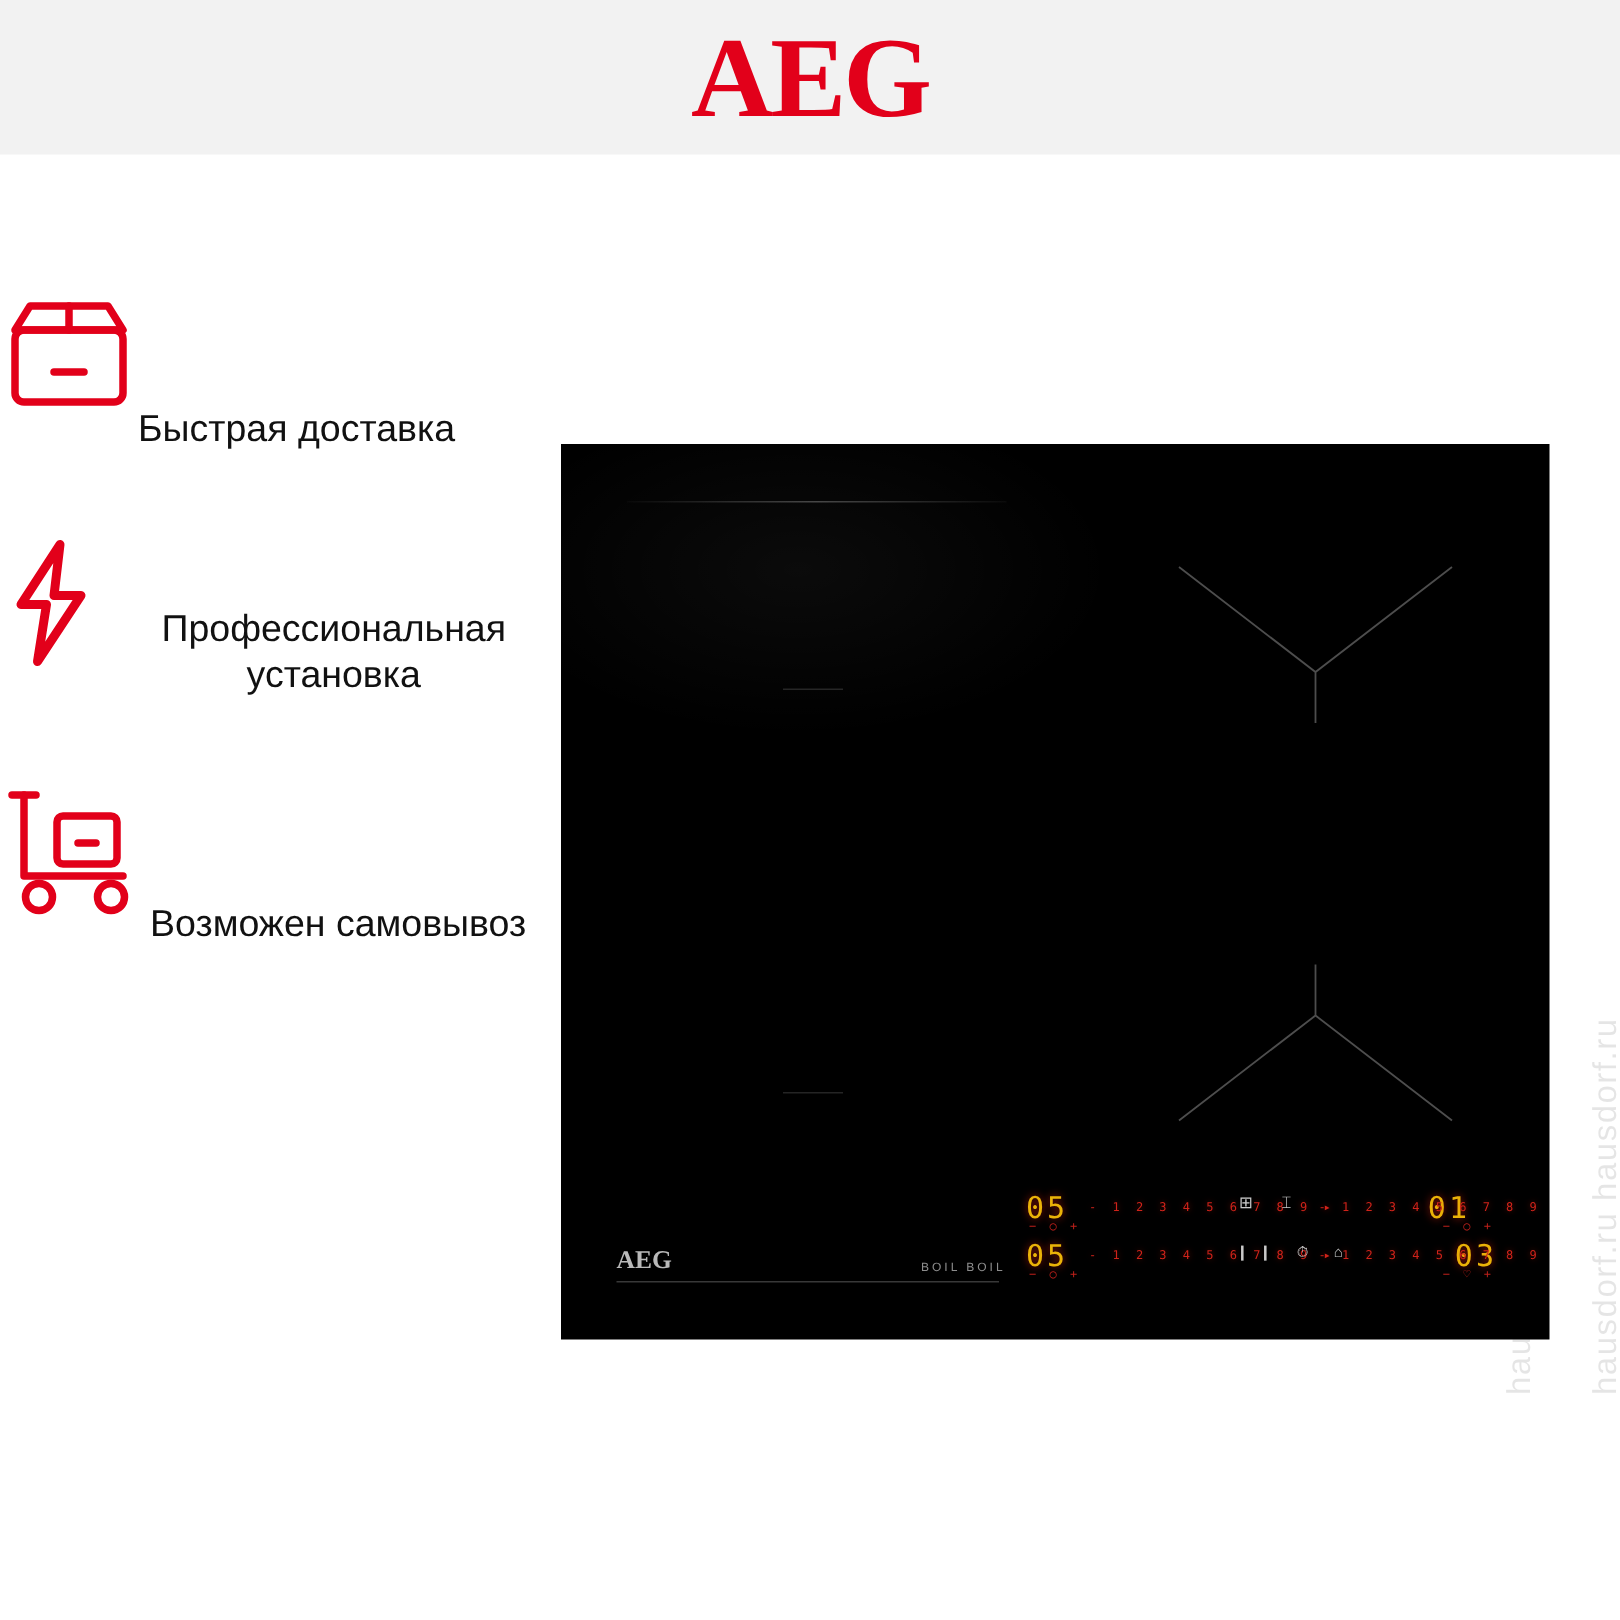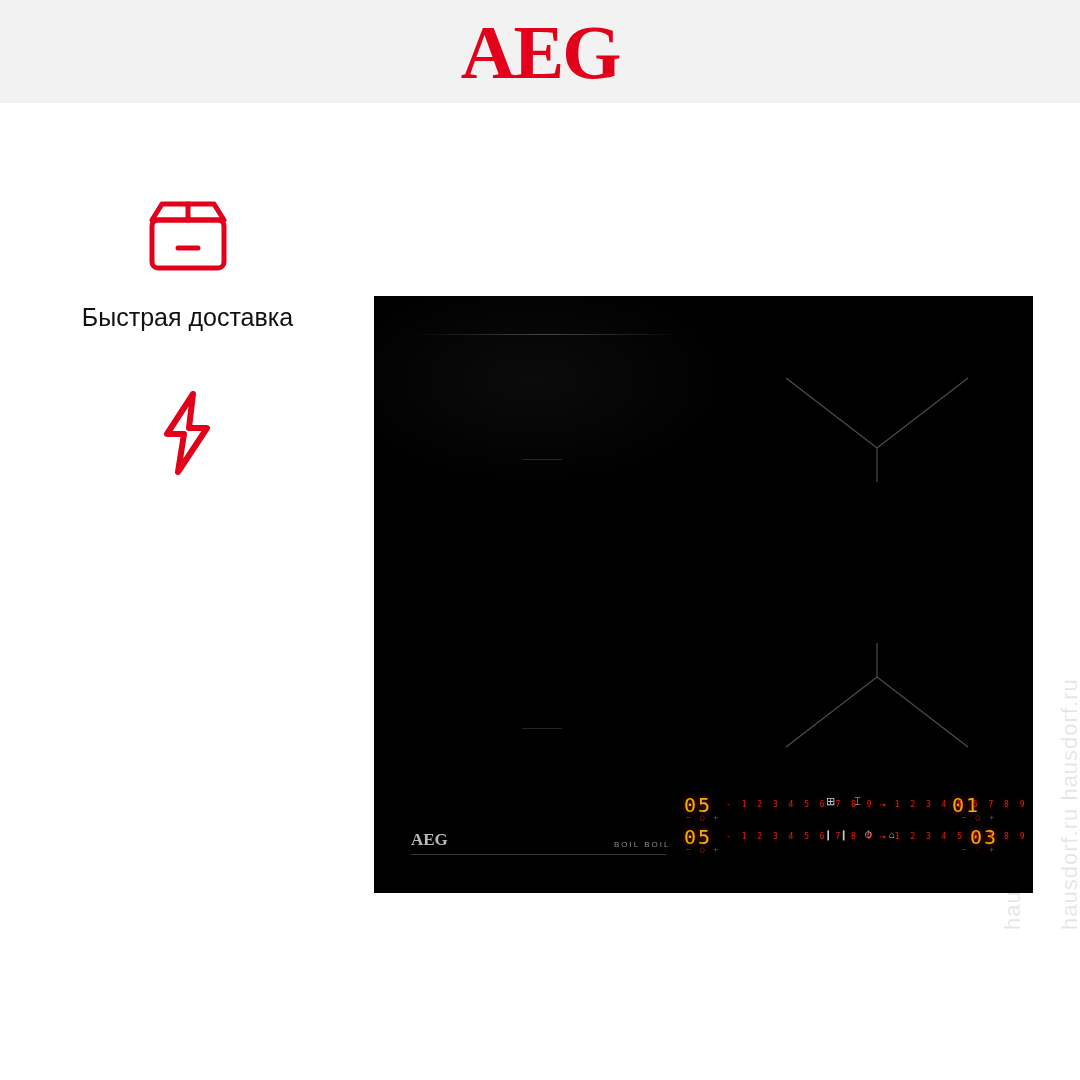--- a/index.html
+++ b/index.html
@@ -38,22 +38,21 @@
 
   
   .features {
     position: absolute;
     left: 0;
     top: 190px;
     width: 375px;
   }
   .feature {
     display: flex;
-    flex-direction: column;
-    align-items: center;
+    align-items: flex-end;
     margin-bottom: 40px;
   }
   .feature-icon {
     height: 96px;
     display: flex;
     align-items: center;
     justify-content: center;
     margin-bottom: 16px;
   }
   .feature-label {
@@ -239,22 +238,38 @@
     </div>
     <div class="feature-label">Быстрая доставка</div>
   </div>
 
   <div class="feature feature-2">
     <div class="feature-icon">
       <svg width="70" height="90" viewBox="0 0 70 90" aria-hidden="true">
         <path d="M40 6 L14 46 L31 46 L25 84 L54 40 L36 40 Z" fill="none" stroke="#e2001a" stroke-width="6" stroke-linejoin="round" stroke-linecap="round"></path>
       </svg>
     </div>
+    <div class="feature-label">Профессиональная установка</div>
   </div>
 
+  <div class="feature feature-3">
+    <div class="feature-icon">
+      <svg width="100" height="92" viewBox="0 0 100 92" aria-hidden="true">
+        <g fill="none" stroke="#e2001a" stroke-width="5" stroke-linejoin="round" stroke-linecap="round">
+          <path d="M16 8 L16 62 L82 62"></path>
+          <path d="M8 8 L24 8"></path>
+          <rect x="38" y="22" width="40" height="32" rx="4"></rect>
+          <line x1="52" y1="40" x2="64" y2="40"></line>
+          <circle cx="26" cy="76" r="9"></circle>
+          <circle cx="74" cy="76" r="9"></circle>
+        </g>
+      </svg>
+    </div>
+    <div class="feature-label">Возможен самовывоз</div>
+  </div>
 
 </div>
 
 <div class="product">
 
   <div class="hob-glow"></div>
   <div class="hob-top-line"></div>
 
   <div class="left-mark left-mark-a"></div>
   <div class="left-mark left-mark-b"></div>

